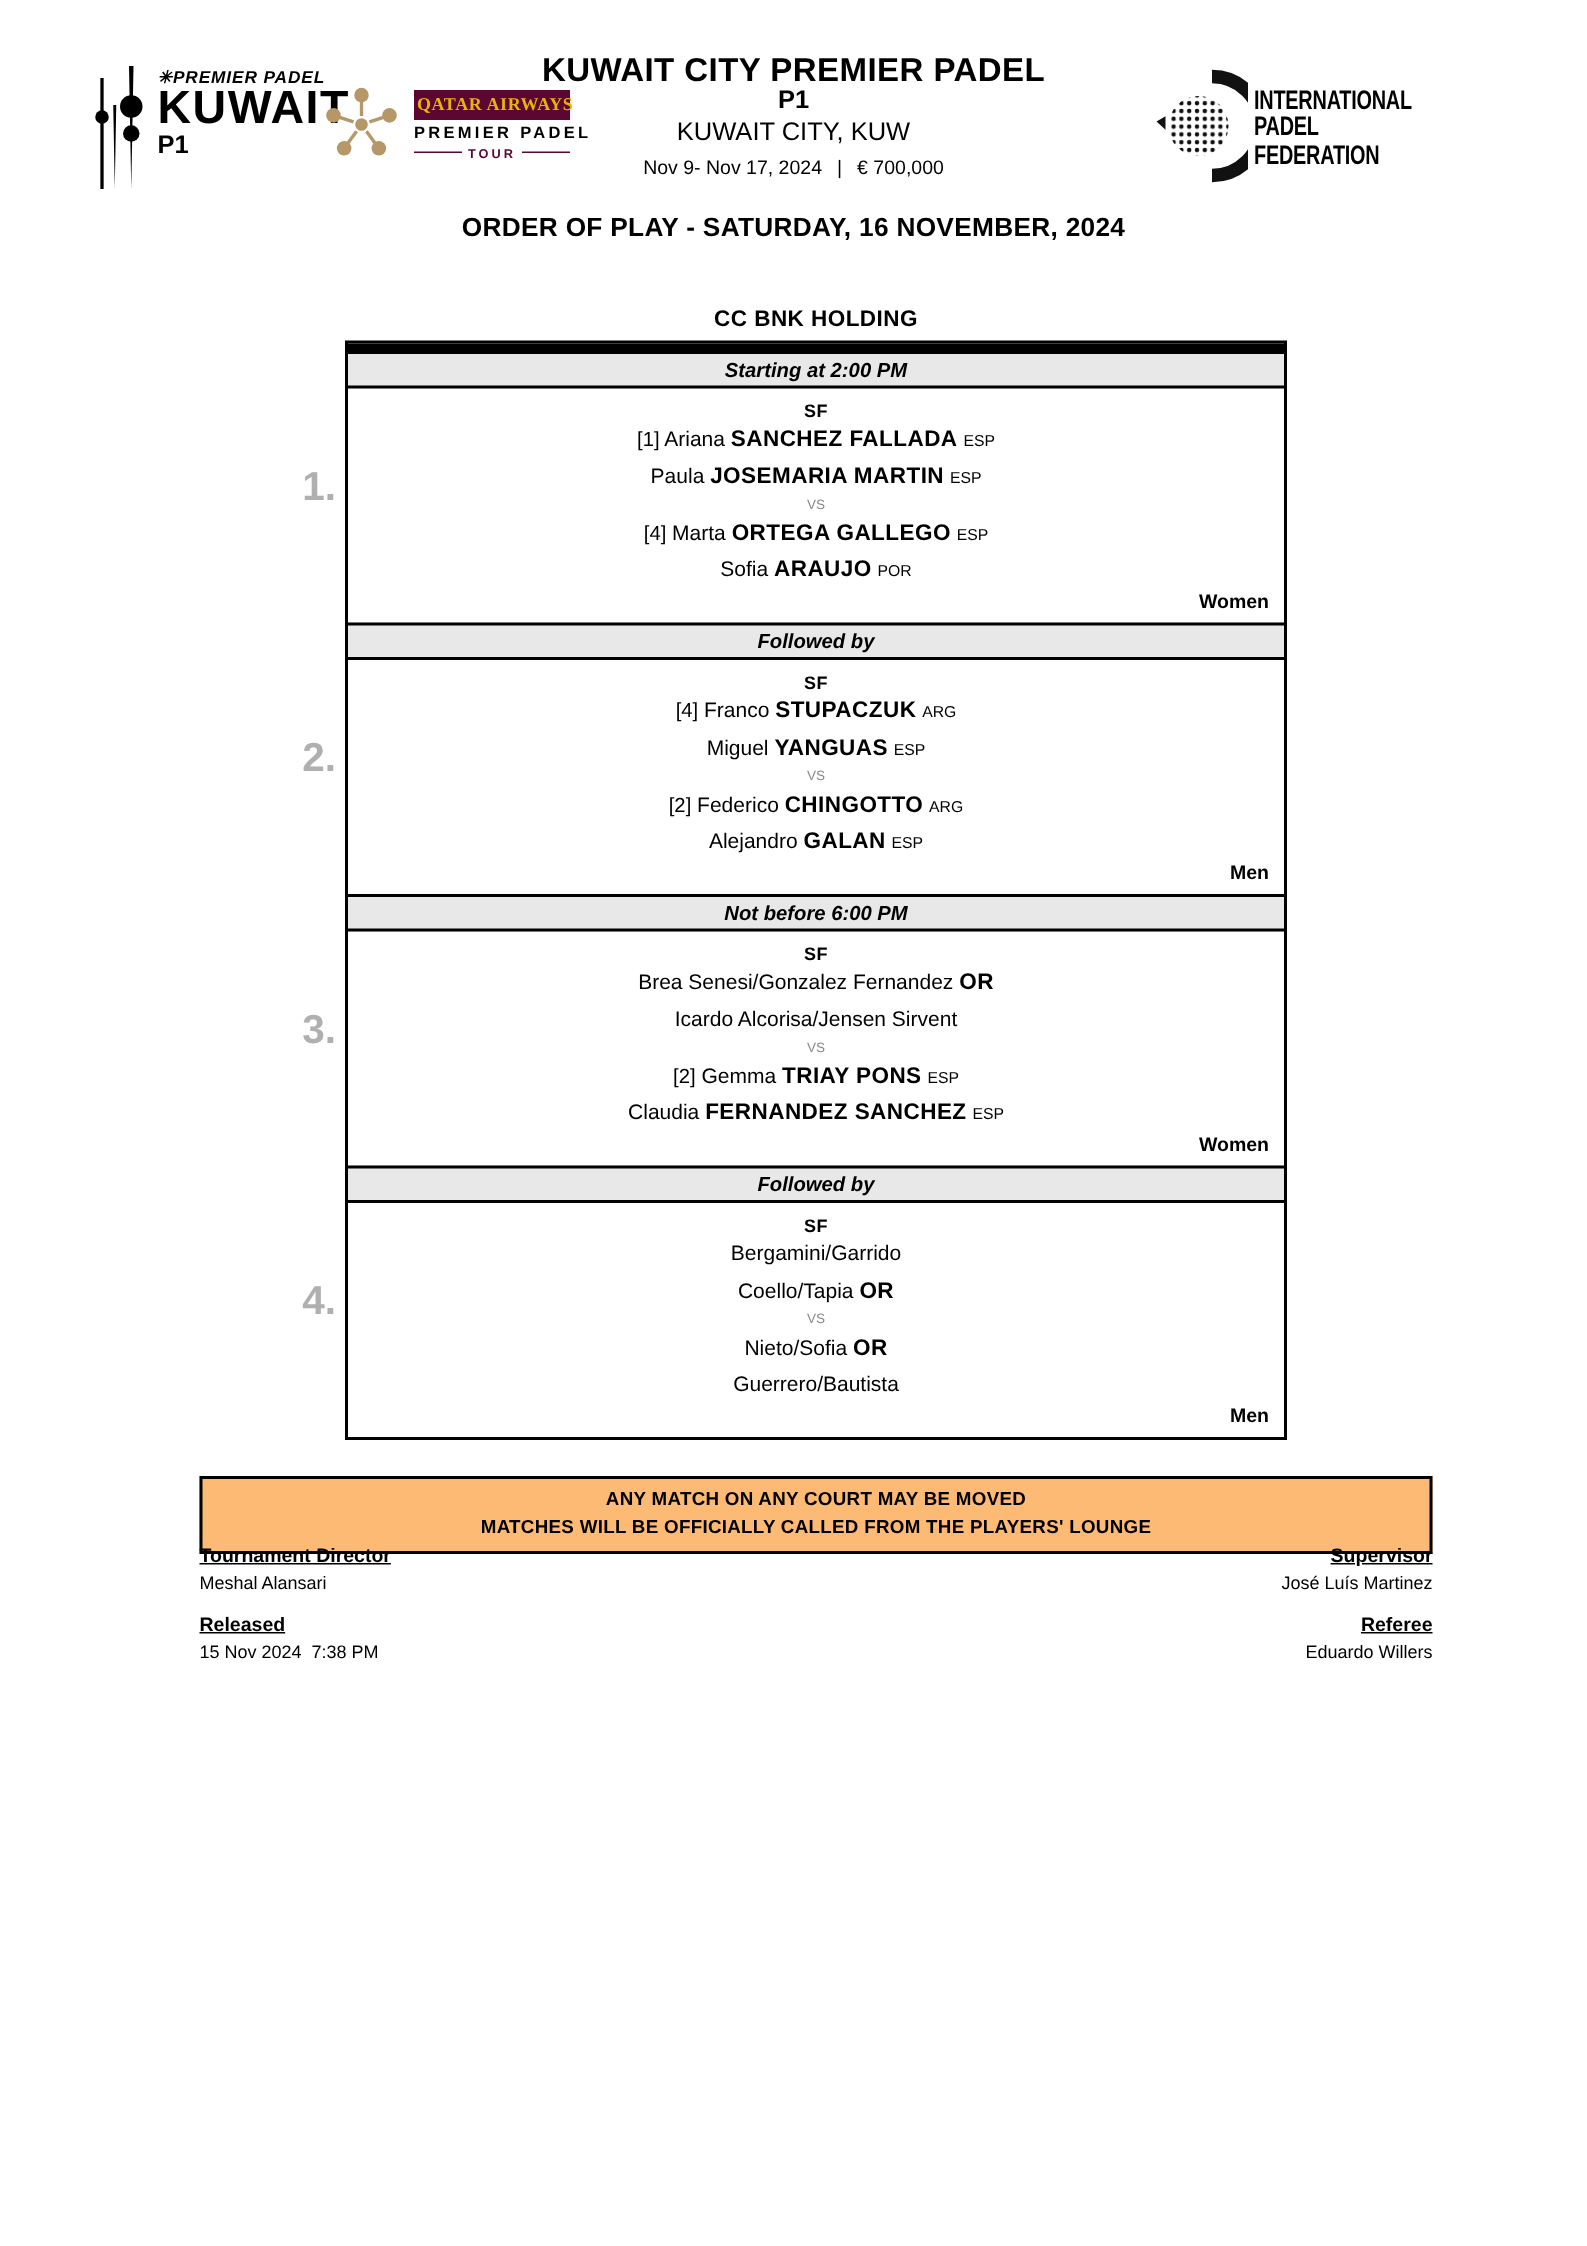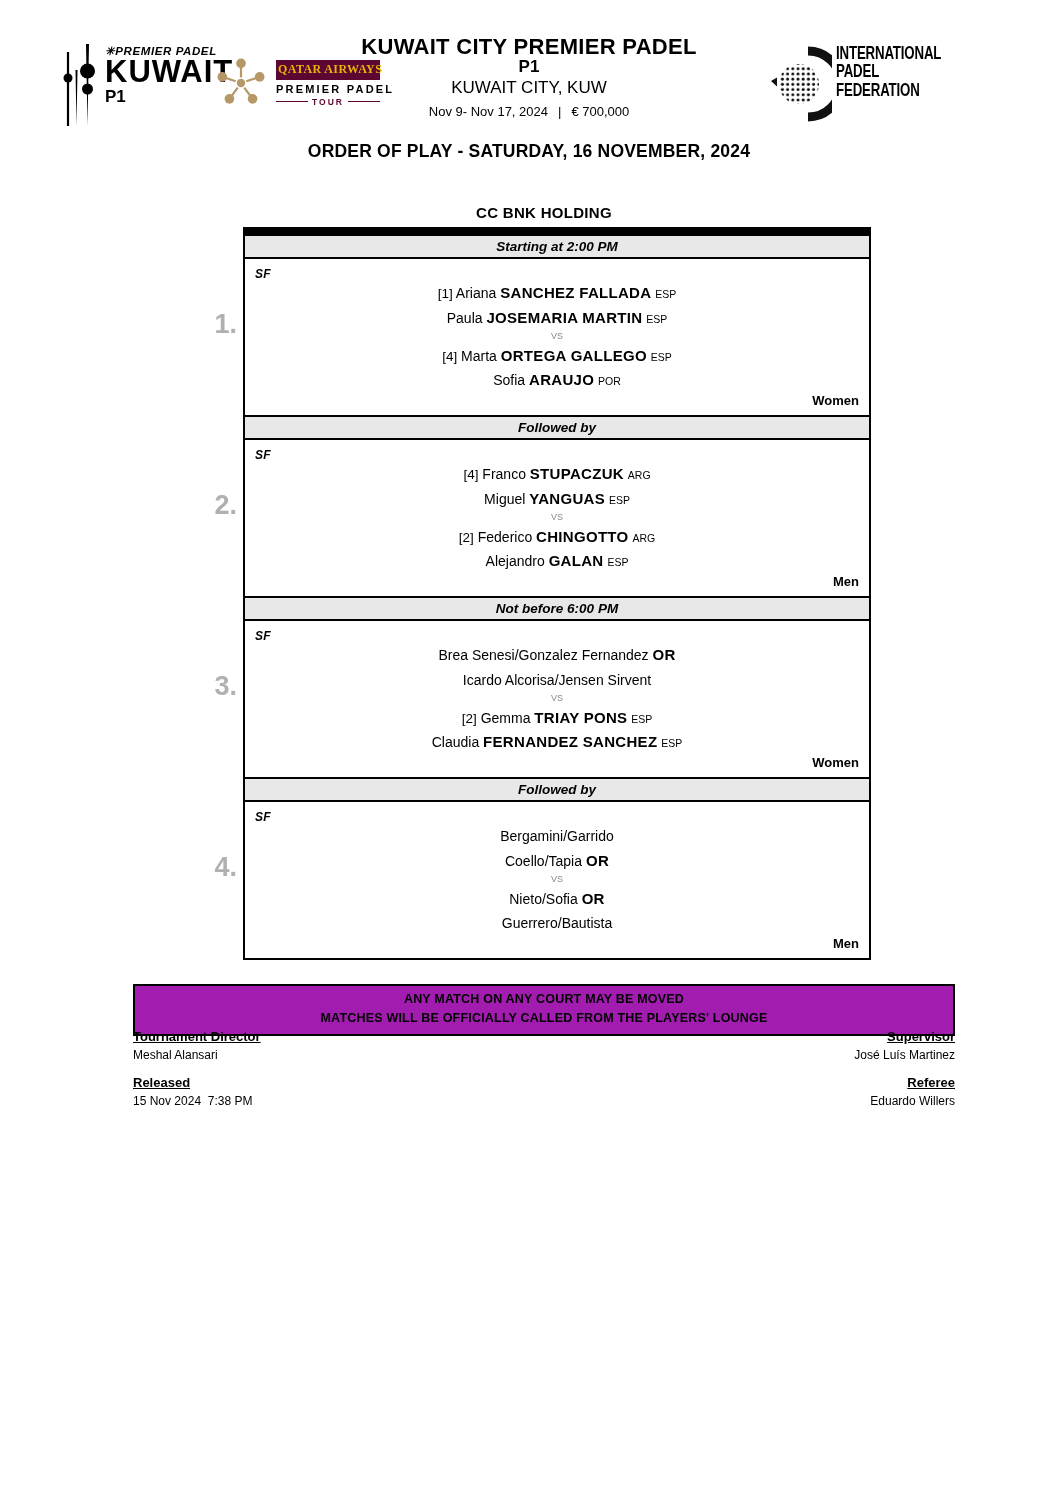--- a/index.html
+++ b/index.html
@@ -17,59 +17,59 @@
   .kl-tier { font-size:17px; font-weight:bold; line-height:1; margin-top:1px; }
 
   .qatar-logo { position:absolute; left:213px; top:54px; display:flex; align-items:center; gap:7px; }
   .qa-text { width:104px; }
   .qa-air { background:#5c0632; color:#eab308; font-family:"Liberation Serif", serif; font-size:12px; font-weight:bold; text-align:center; padding:2px 2px 3px; letter-spacing:0.4px; white-space:nowrap; }
   .qa-pp { font-size:11px; font-weight:bold; letter-spacing:2.2px; text-align:center; margin-top:3px; white-space:nowrap; }
   .qa-tour { display:flex; align-items:center; gap:4px; margin-top:2px; }
   .qa-tour .ln { flex:1; border-top:1.6px solid #5c0632; }
   .qa-tour .tx { color:#5c0632; font-size:8.5px; font-weight:bold; letter-spacing:2px;text-align:center; }
 
-  .ipf-logo { position:absolute; left:770px; top:46px; display:flex; align-items:flex-start; gap:4px; }
+  .ipf-logo { position:absolute; left:770px; top:46px; display:flex; align-items:center; gap:4px; }
   .ipf-text { font-weight:bold; font-size:17px; line-height:1.02; letter-spacing:-0.2px; transform:scale(0.78,1.05); transform-origin:left center; white-space:nowrap; }
 
   
   .title-block { position:absolute; left:0; top:36px; width:1058px; text-align:center; pointer-events:none; }
   .title-main { font-size:22px; font-weight:bold; letter-spacing:0.3px; line-height:1.0; }
   .title-tier { font-size:17px; font-weight:bold; line-height:1.1; }
   .title-loc  { font-size:17px; margin-top:1px; }
   .title-dates{ font-size:13px; margin-top:6px; }
   .title-dates .sep { margin:0 10px; }
 
   .order-title { position:absolute; top:141px; left:0; width:1058px; text-align:center; font-size:17.5px; font-weight:bold; letter-spacing:0.2px; }
 
   
   .court-name { position:absolute; top:204px; left:230px; width:628px; text-align:center; font-size:15px; font-weight:bold; letter-spacing:0.3px; }
 
-  .court-box { position:absolute; left:230px; top:227px; width:624px; border:2px solid #000; background:#fff;margin-left:13px; }
+  .court-box { position:absolute; left:230px; top:227px; width:624px; border:2px solid #000; background:#fff; }
   .top-bar { height:7px; background:#000; }
 
   .schedule-bar { height:21px; background:#e8e8e8; border-top:2px solid #000; border-bottom:2px solid #000;
     display:flex; align-items:center; justify-content:center;
     font-size:13.5px; font-weight:bold; font-style:italic; }
   .match:first-child .schedule-bar { border-top:none; }
 
   .match-body { position:relative; height:156px; box-sizing:border-box; padding:8px 10px 7px;
     display:flex; flex-direction:column; }
-  .round { text-align:left; font-size:12px; font-weight:bold; letter-spacing:0.3px;font-style:italic; }
+  .round { text-align:center; font-size:12px; font-weight:bold; letter-spacing:0.3px; }
   .players { flex:1; display:flex; flex-direction:column; justify-content:center; gap:6px; text-align:center; }
   .player-line { font-size:14px; line-height:1.25; }
   .player-line .seed { font-size:13.5px; }
   .player-line .last { font-weight:bold; font-size:15px; letter-spacing:0.3px; }
   .player-line .cc { font-size:10.5px; }
   .vs { font-size:9px; color:#8a8a8a; line-height:0.8; }
   .category { text-align:right; font-size:13px; font-weight:bold; }
   .match-number { position:absolute; left:-50px; top:50px; width:42px; text-align:right;
     font-size:27px; font-weight:bold; color:#b0b0b0; }
 
   
-  .notice { position:absolute; left:133px; top:984px; width:818px; border:2px solid #000; background:#a21caf;
+  .notice { position:absolute; left:133px; top:984px; width:818px; border:2px solid #000; background:#fdba74;
     text-align:center; padding:4px 0 6px; font-weight:bold; font-size:12.5px; line-height:1.5; letter-spacing:0.2px; }
 
   .footer { position:absolute; left:133px; top:1029px; width:822px; }
   .f-row { display:flex; justify-content:space-between; }
   .f-label { font-size:13px; font-weight:bold; text-decoration:underline; }
   .f-value { font-size:12px; margin-top:4px; white-space:pre; }
   .f-gap { height:13px; }
 </style>
 </head>
 <body>

